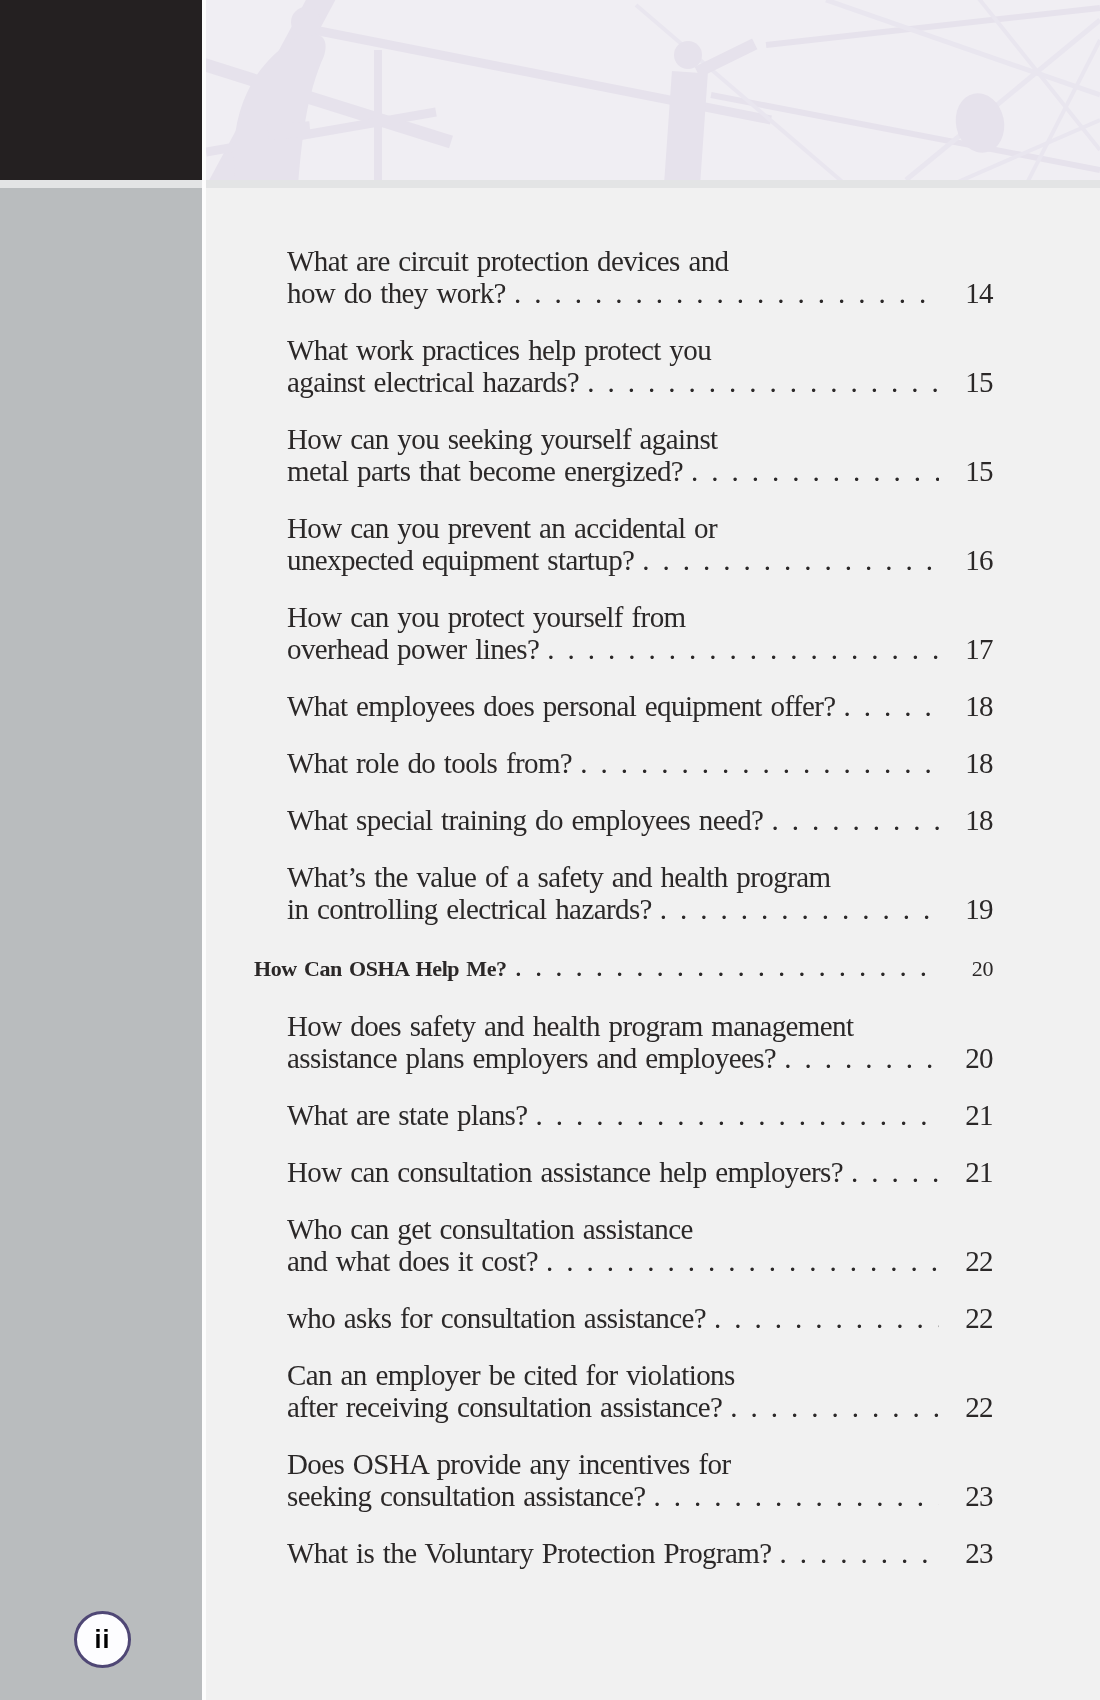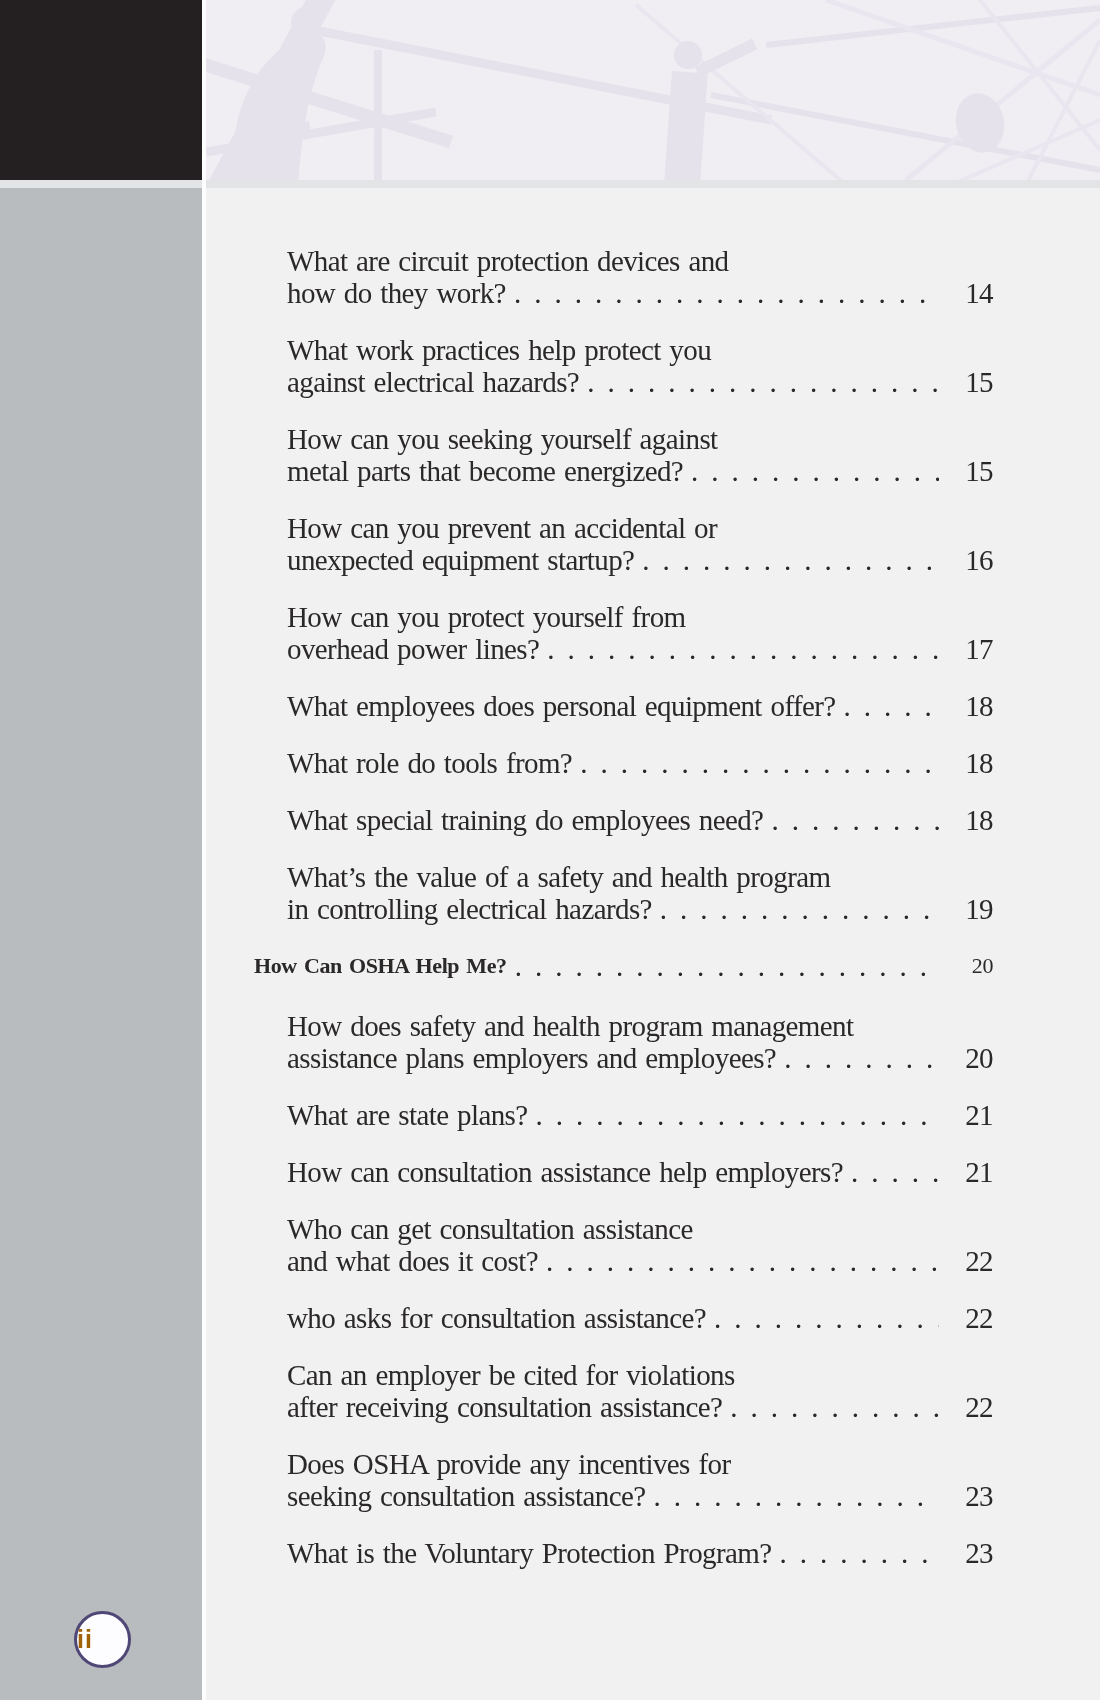--- a/index.html
+++ b/index.html
@@ -27,35 +27,35 @@
     background:#fdfdfd;z-index:5;
   }
   .sidebar{
     position:absolute;left:0;top:188px;width:202px;height:1512px;
     background:#b9bcbe;
   }
   
   .page-circle{
     position:absolute;left:74px;top:1611px;width:57px;height:57px;
     box-sizing:border-box;border:3px solid #4f4775;border-radius:50%;
-    background:#fdfdff;display:flex;align-items:center;justify-content:flex-start;
+    background:#fdfdff;display:flex;align-items:center;justify-content:center;
     z-index:6;
     font-family:"Liberation Sans", sans-serif;font-weight:bold;
-    font-size:25px;color:#a16207;letter-spacing:1px;
+    font-size:25px;color:#000000;letter-spacing:1px;
   }
   
   .content{
     position:absolute;left:206px;top:188px;right:0;bottom:0;
     padding:57px 107px 0 48px;box-sizing:border-box;
     color:#2b2828;
   }
   .entry{margin-bottom:25px;}
   .entry.sub{padding-left:33px;}
   .tline{
-    display:flex;align-items:flex-start;
+    display:flex;align-items:flex-end;
     font-size:29px;line-height:32px;letter-spacing:-0.6px;word-spacing:2px;
     white-space:nowrap;
   }
   .entry.section .tline{font-weight:bold;font-size:22px;letter-spacing:-0.4px;}
   .tline .txt{flex:0 0 auto;}
   .leader{
     flex:1 1 0;min-width:0;overflow:hidden;white-space:nowrap;
     margin-left:8px;font-weight:normal;
   }
   .leader::after{

